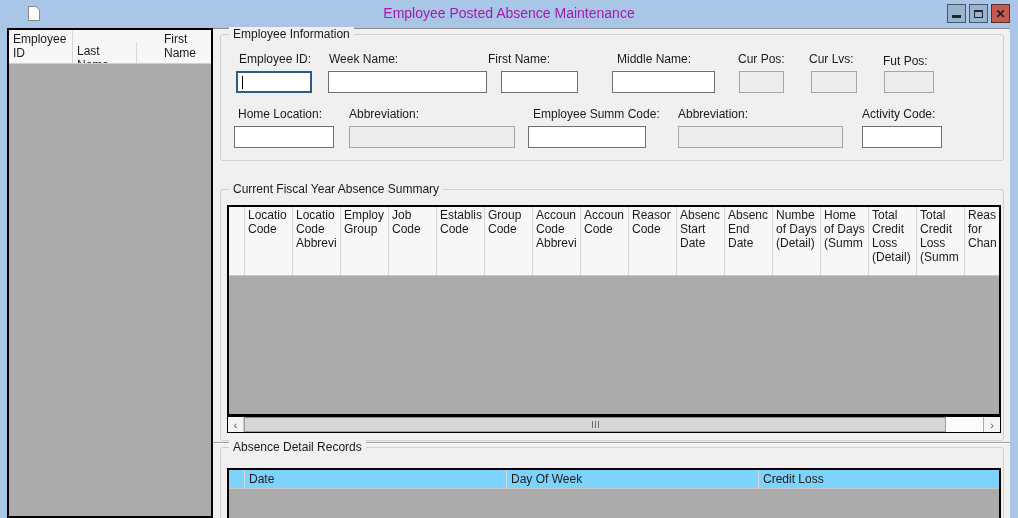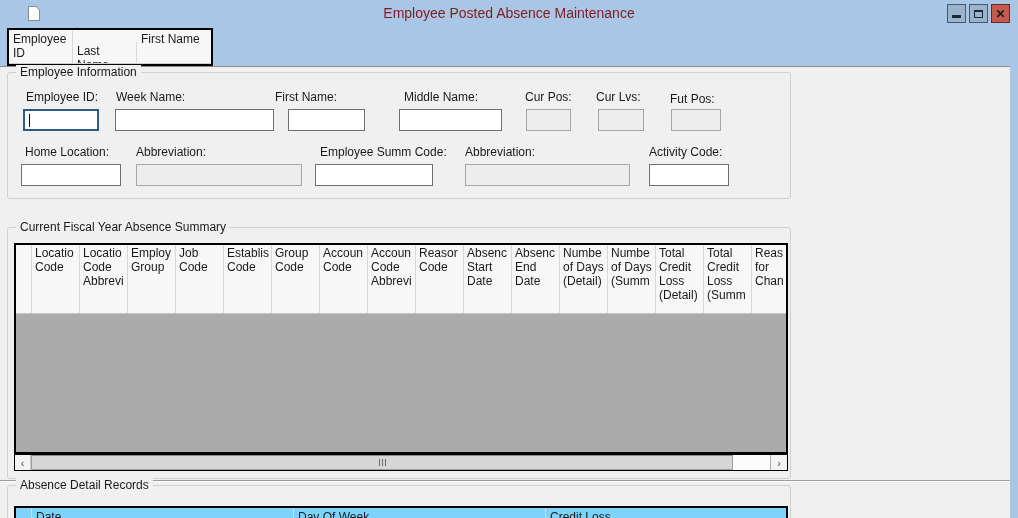--- a/index.html
+++ b/index.html
@@ -11,35 +11,35 @@
     font-size: 12px;
     color: #1a1a1a;
   }
 
   
   .titlebar { position: absolute; top: 0; left: 0; width: 1018px; height: 28px; background: #a9c6e6; }
   .doc-icon { position: absolute; left: 28px; top: 6px; width: 12px; height: 15px; background: #8a8a8a;
               clip-path: polygon(0 0, 8px 0, 12px 4px, 12px 15px, 0 15px); }
   .doc-icon .inner { position: absolute; left: 1px; top: 1px; width: 10px; height: 13px; background: #fdfdfd;
               clip-path: polygon(0 0, 7px 0, 10px 3px, 10px 13px, 0 13px); }
-  .title-text { position: absolute; top: 5px; left: 0; width: 100%; text-align: center; font-size: 14px; color: #7f1d1d; }
+  .title-text { position: absolute; top: 5px; left: 0; width: 100%; text-align: center; font-size: 14px; color: #a21caf; }
   .win-buttons { position: absolute; top: 4px; right: 8px; display: flex; gap: 3px; }
   .win-btn { width: 19px; height: 19px; display: flex; align-items: center; justify-content: center;
              border: 1px solid #44596e; background: #9cb3cd; cursor: default; }
   .win-btn.close { background: #c75a4f; border-color: #5a2d28; color: #1c1c1c; font-weight: bold; font-size: 12px; }
   .glyph-min { width: 9px; height: 3px; background: #1c2833; margin-top: 6px; }
   .glyph-max { width: 9px; height: 8px; border: 1px solid #1c2833; border-top-width: 2px; background: transparent; }
 
   
-  .main { position: absolute; top: 28px; left: 0; right: 0; bottom: 0; display: flex; flex-direction: column; }
+  .main { position: absolute; top: 28px; left: 0; right: 0; bottom: 0; display: flex; }
   .left-col { width: 206px; margin-left: 7px; }
   .list-table { height: 100%; border: 2px solid #000; background: #ababab; display: flex; flex-direction: column; }
   .list-header { display: flex; background: #f7f7f7; height: 34px; border-bottom: 1px solid #cfcfcf; }
   .list-header .hcell { padding: 2px 4px; border-right: 1px solid #d8d8d8; overflow: hidden; line-height: 14px; }
-  .lc0 { width: 64px; } .lc1 { width: 64px; margin-top: 12px; } .lc2 { flex: 1; border-right: none !important; }
+  .lc0 { width: 64px; } .lc1 { width: 64px; margin-top: 12px; } .lc2 { flex: 1; border-right: none !important; margin-left: 23px; }
   .list-body { flex: 1; background: #ababab; }
 
   .right-panel { flex: 1; position: relative; background: #f0f0f0; border-top: 1px solid #8e8e8e; margin-right: 8px; }
 
   
   .groupbox { position: absolute; left: 7px; width: 784px; border: 1px solid #d0d0d0; border-radius: 3px; }
   .groupbox > .gb-label { position: absolute; top: -8px; left: 8px; background: #f0f0f0; padding: 0 4px; white-space: nowrap; }
   .gb-info    { top: 5px;   height: 127px; }
   .gb-summary { top: 160px; height: 252px; }
   .gb-detail  { top: 418px; height: 160px; }
@@ -166,27 +166,27 @@
 
       <div class="sum-table">
         <div class="sum-header">
           <div class="hcell sel-cell"></div>
           <div class="hcell sum-col">Locatio Code</div>
           <div class="hcell sum-col">Locatio Code Abbrevi</div>
           <div class="hcell sum-col">Employ Group</div>
           <div class="hcell sum-col">Job Code</div>
           <div class="hcell sum-col">Establis Code</div>
           <div class="hcell sum-col">Group Code</div>
+          <div class="hcell sum-col">Accoun Code Abbrevi</div>
           <div class="hcell sum-col">Accoun Code</div>
-          <div class="hcell sum-col">Accoun Code Abbrevi</div>
           <div class="hcell sum-col">Reasor Code</div>
           <div class="hcell sum-col">Absenc Start Date</div>
           <div class="hcell sum-col">Absenc End Date</div>
           <div class="hcell sum-col">Numbe of Days (Detail)</div>
-          <div class="hcell sum-col">Numbe of Days (Summ</div>
+          <div class="hcell sum-col">Home of Days (Summ</div>
           <div class="hcell sum-col">Total Credit Loss (Detail)</div>
           <div class="hcell sum-col">Total Credit Loss (Summ</div>
           <div class="hcell sum-col sum-col-last">Reas for Chan</div>
         </div>
         <div class="sum-body"></div>
       </div>
 
       <div class="hscroll">
         <div class="sb-arrow left">
             <span>‹</span>

